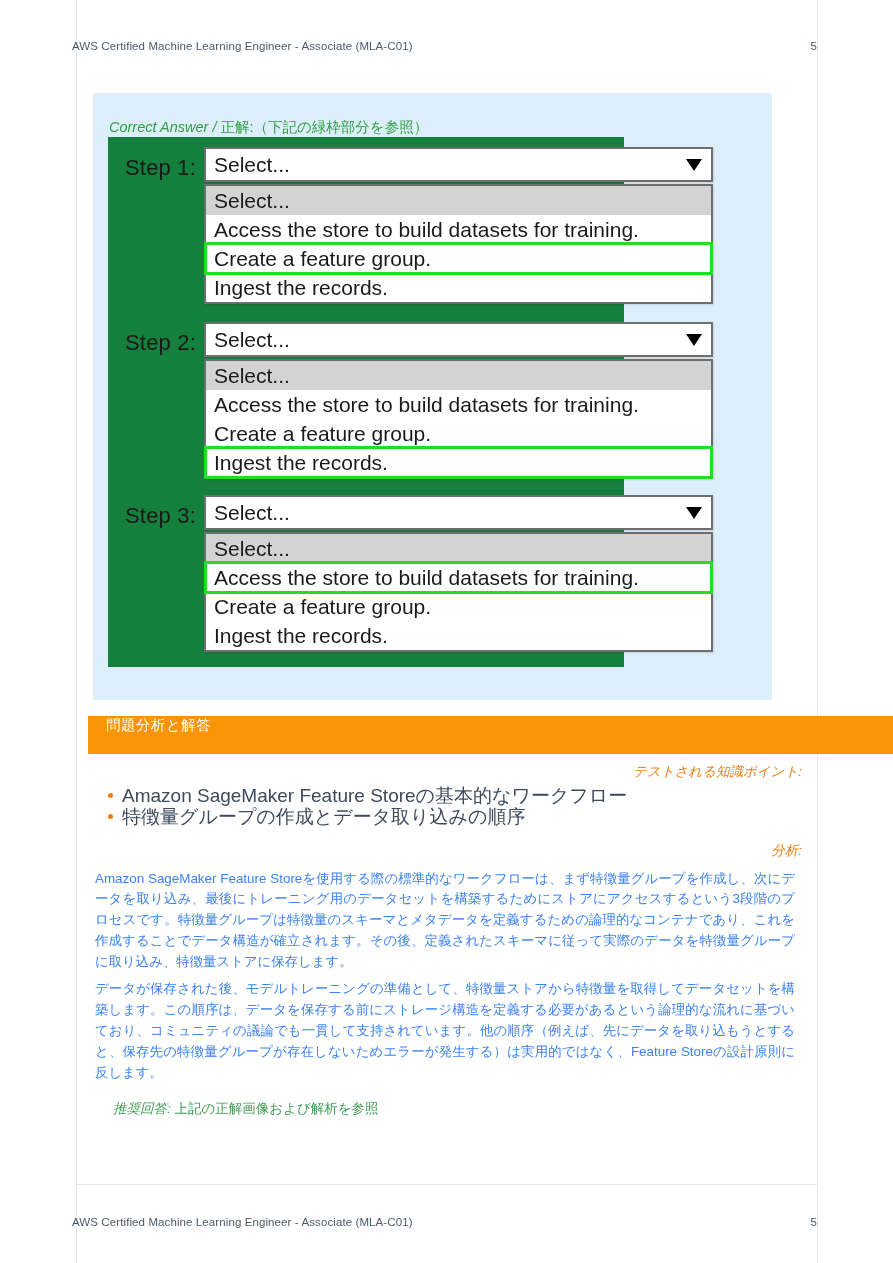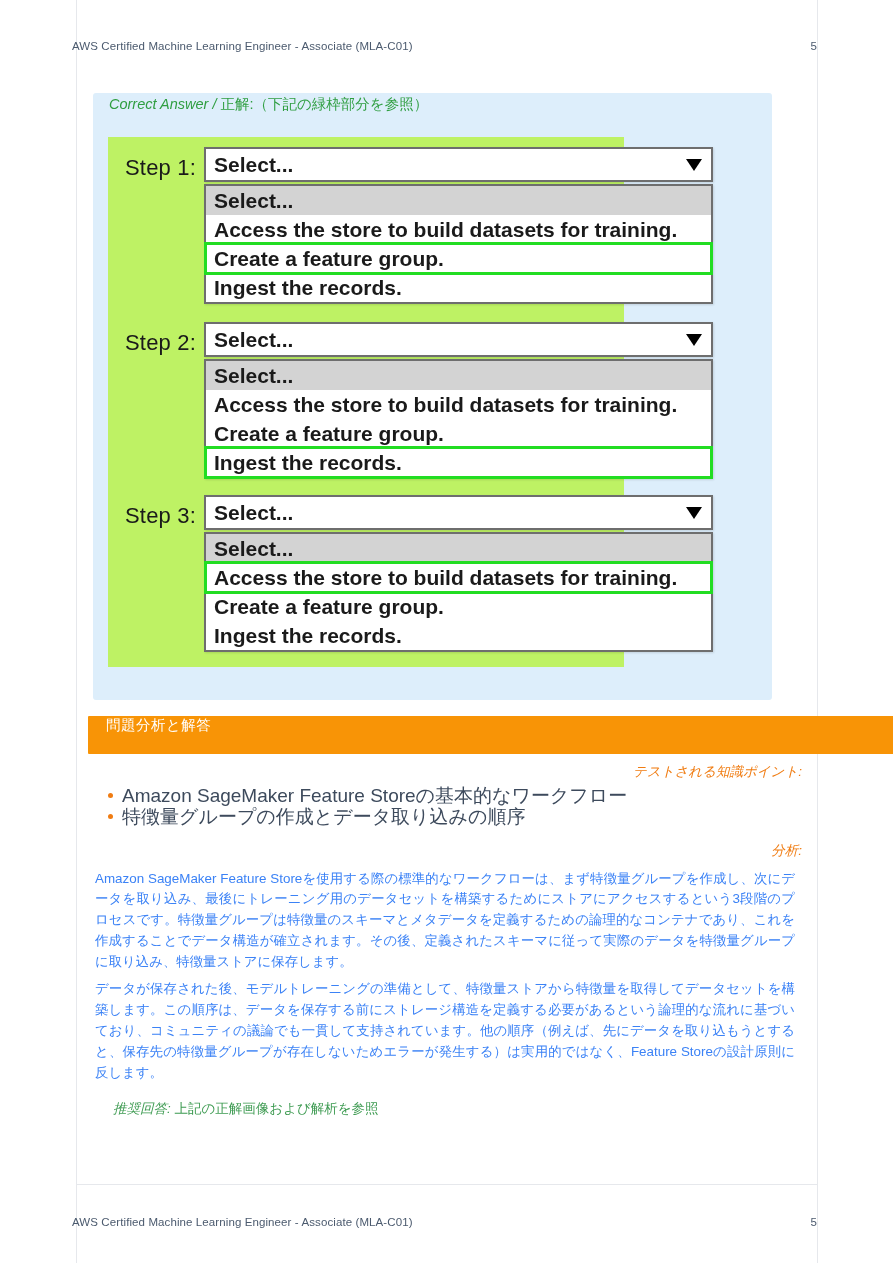--- a/index.html
+++ b/index.html
@@ -49,36 +49,36 @@
     top: 93px;
     width: 679px;
     height: 607px;
     background: #ddeefb;
     border-radius: 3px;
     box-sizing: border-box;
   }
   .answer-heading {
     position: absolute;
     left: 16px;
-    top: 2px;
+    top: 25px;
     font-size: 14.5px;
     font-style: italic;
     color: #2f9e41;
     white-space: nowrap;
   }
   .answer-heading .jp { font-style: normal; }
 
   
   .exam-shot {
     position: absolute;
     left: 15px;
     top: 44px;
     width: 516px;
     height: 530px;
-    background: #bef264;
+    background: #15803d;
     box-sizing: border-box;
   }
 
   .step-block { position: absolute; left: 0; width: 100%; }
   .step-block.s1 { top: 10px; }
   .step-block.s2 { top: 185px; }
   .step-block.s3 { top: 358px; }
 
   .step-label {
     position: absolute;
@@ -88,21 +88,20 @@
     color: #1a1a1a;
     font-family: "Liberation Sans", "DejaVu Sans", sans-serif;
     letter-spacing: 0.2px;
   }
 
   .select-wrap {
     position: absolute;
     left: 96px;
     top: 0;
     width: 509px;
-    font-weight: bold;
   }
 
   .select-box {
     position: relative;
     height: 35px;
     border: 2px solid #6e6e6e;
     background: #ffffff;
     box-sizing: border-box;
     display: flex;
     align-items: center;

